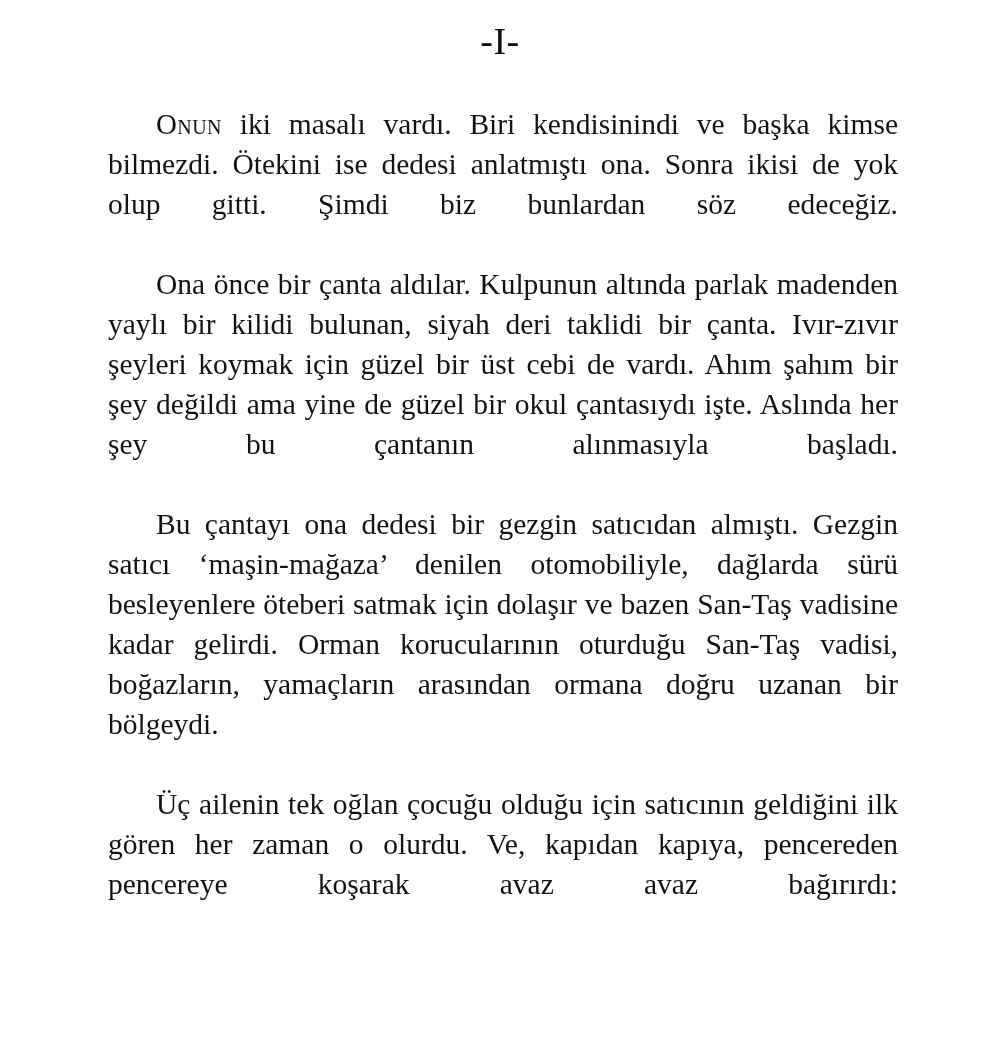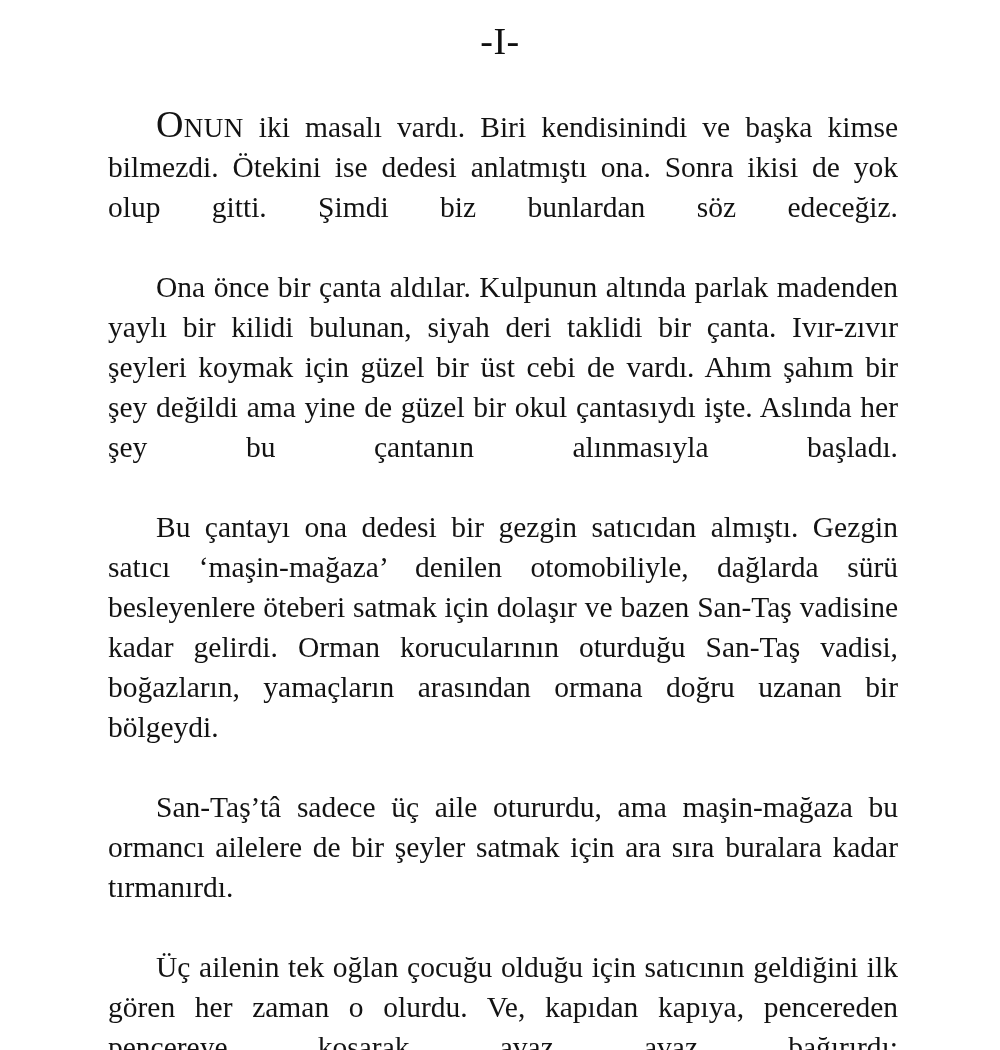--- a/index.html
+++ b/index.html
@@ -59,21 +59,21 @@
 
   
   p.para::after {
     content: "";
     display: inline-block;
     width: 100%;
   }
 
   .smallcaps {
     font-variant: small-caps;
-    font-size: 38px;
+    font-size: 29px;
     letter-spacing: 0.4px;
   }
 
   
   p.para + p.para {
     margin-top: 0;
   }
 </style>
 </head>
 <body style="background: rgb(255, 255, 255); color: rgb(19, 19, 19);">
@@ -84,19 +84,18 @@
 
   <div class="text-block">
 
     <p class="para"><span class="smallcaps">Onun</span><span> iki masalı vardı. Biri kendisinindi ve başka kimse bilmezdi. Ötekini ise dedesi anlatmıştı ona. Sonra ikisi de yok olup gitti. Şimdi biz bunlardan söz edeceğiz.</span></p>
 
 
     <p class="para"><span>Ona önce bir çanta aldılar. Kulpunun altında parlak madenden yaylı bir kilidi bulunan, siyah deri taklidi bir çanta. Ivır-zıvır şeyleri koymak için güzel bir üst cebi de vardı. Ahım şahım bir şey değildi ama yine de güzel bir okul çantasıydı işte. Aslında her şey bu çantanın alınmasıyla başladı.</span></p>
 
     <p class="para"><span>Bu çantayı ona dedesi bir gezgin satıcıdan almıştı. Gezgin satıcı ‘maşin-mağaza’ denilen otomobiliyle, dağlarda sürü besleyenlere öteberi satmak için dolaşır ve bazen San-Taş vadisine kadar gelirdi. Orman korucularının oturduğu San-Taş vadisi, boğazların, yamaçların arasından ormana doğru uzanan bir bölgeydi.</span></p>
 
-    <p class="para"><span>San-Taş’tâ sadece üç aile otururdu, ama maşin-mağaza bu ormancı ailelere de bir şeyler satmak için ara sıra buralara kadar tırmanırdı.</span></p>
 
     <p class="para"><span>Üç ailenin tek oğlan çocuğu olduğu için satıcının geldiğini ilk gören her zaman o olurdu. Ve, kapıdan kapıya, pencereden pencereye koşarak avaz avaz bağırırdı:</span></p>
 
   </div>
 
 </div>
 
 </body></html>

